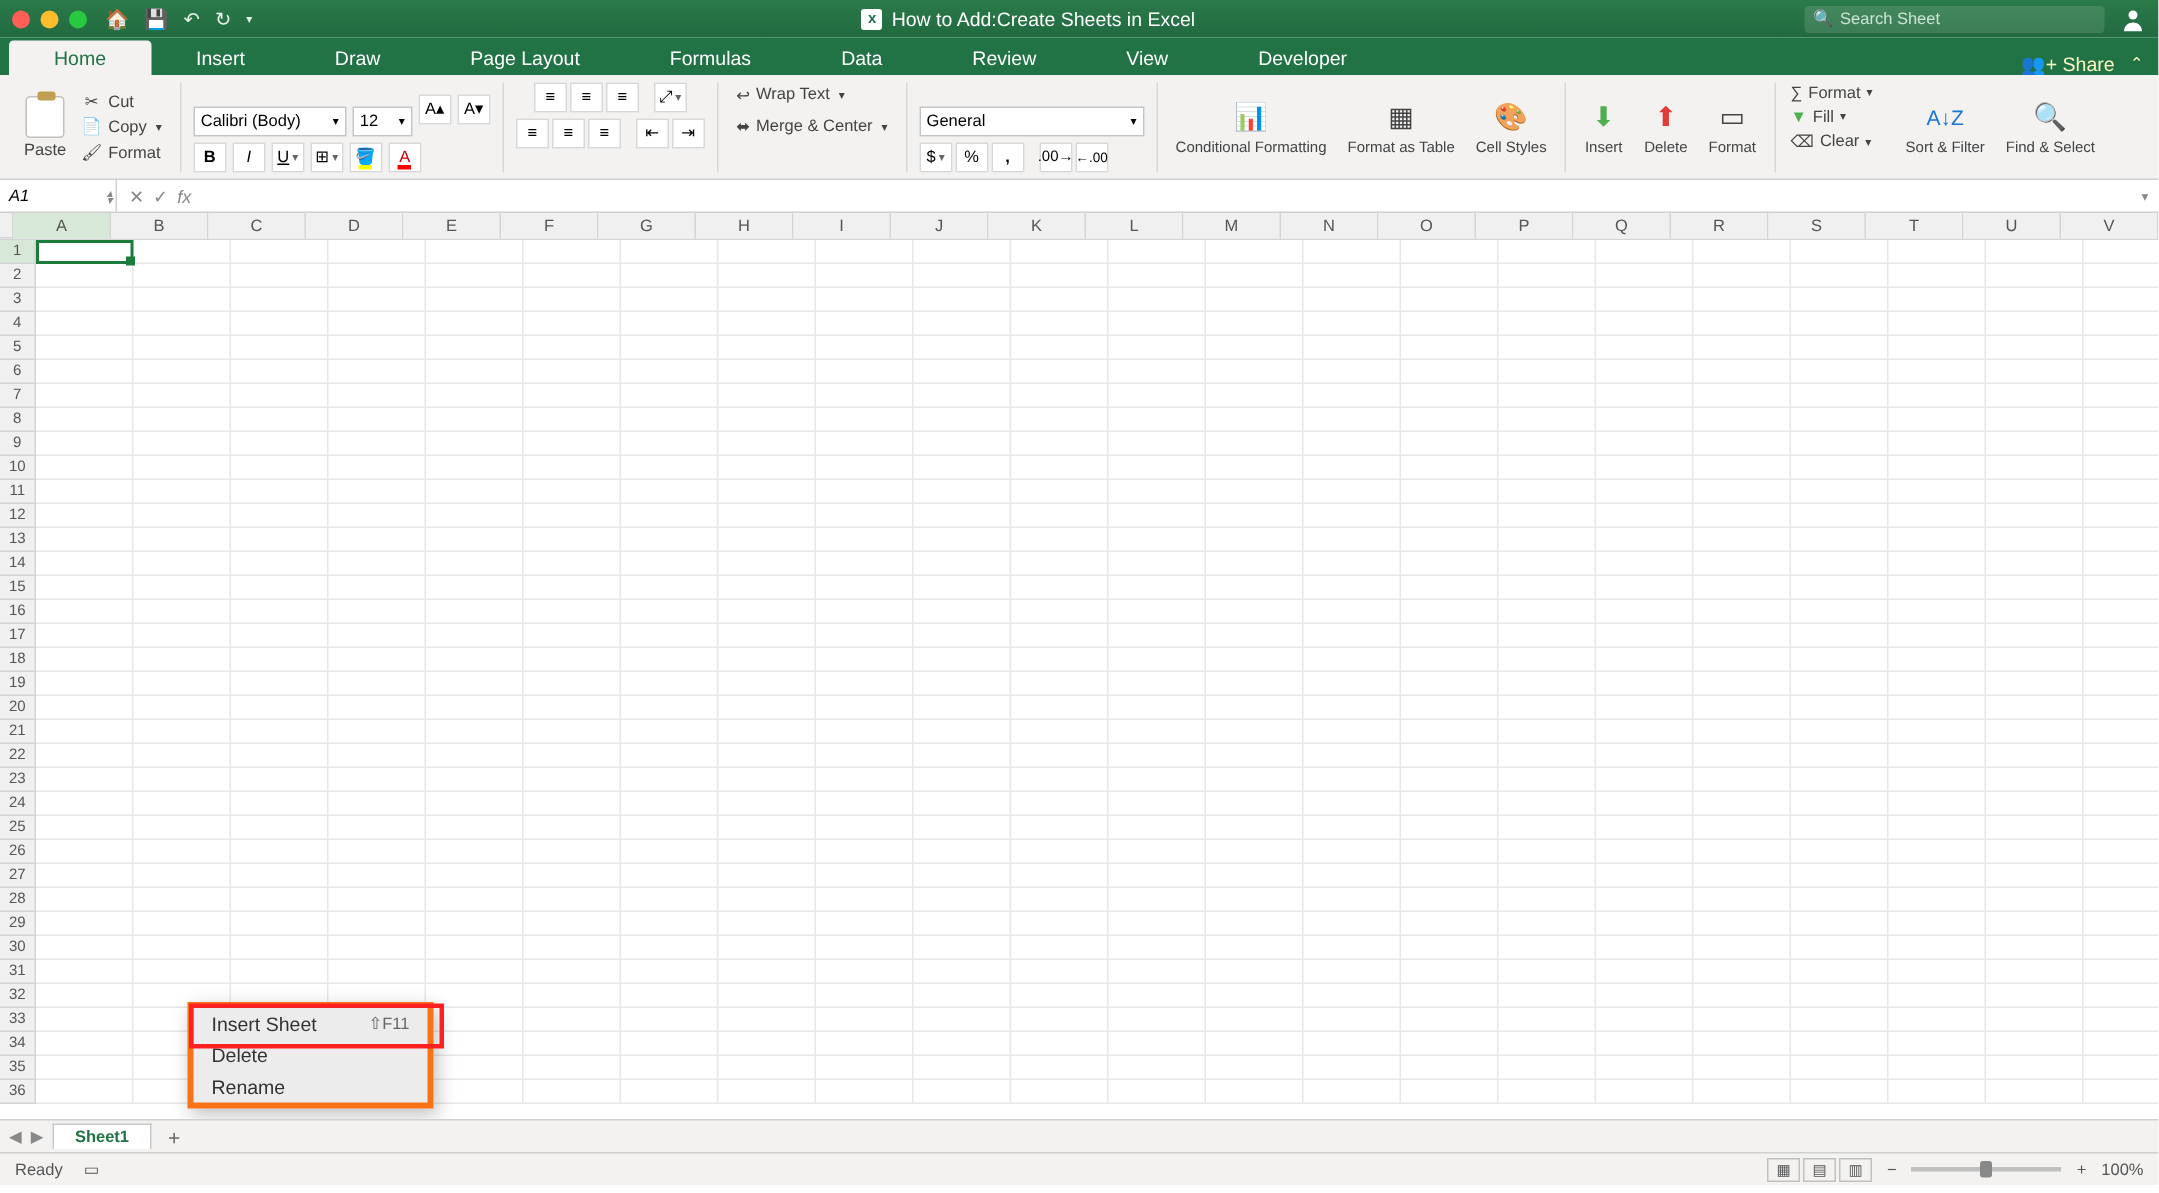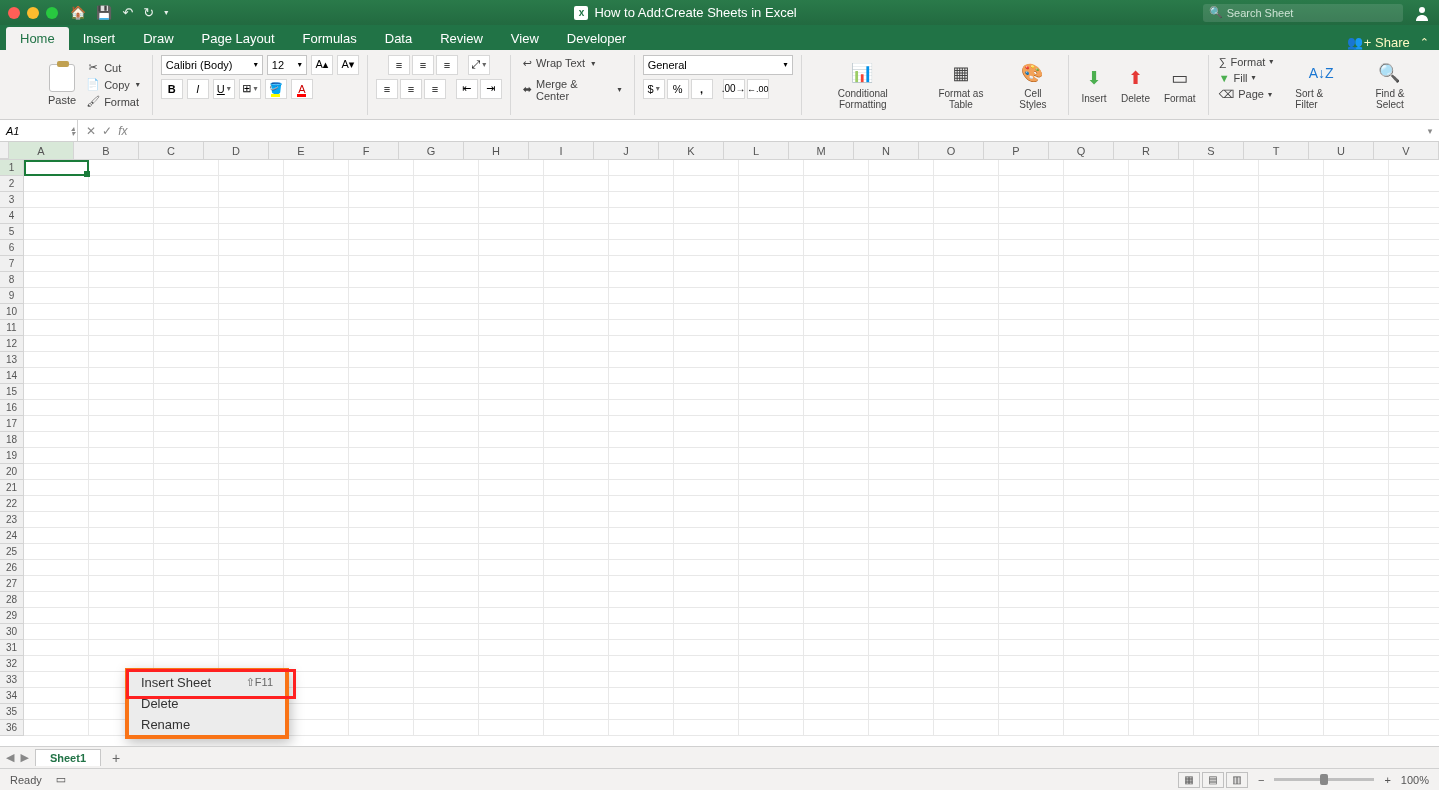--- a/index.html
+++ b/index.html
@@ -12,38 +12,38 @@
 .tl.r { background: #ff5f57; } .tl.y { background: #febc2e; } .tl.g { background: #28c840; }
 .tb-icons { display: flex; gap: 10px; align-items: center; color: #e8f0ea; }
 .tb-icons span { cursor: pointer; font-size: 13px; }
 .title-center { flex: 1; text-align: center; font-size: 13px; display: flex; align-items: center; justify-content: center; gap: 6px; }
 .title-center .xicon { width: 14px; height: 14px; background: #fff; color: #217346; font-weight: bold; font-size: 10px; display: inline-flex; align-items: center; justify-content: center; border-radius: 2px; }
 .search-box { width: 200px; height: 18px; background: rgba(255,255,255,0.12); border-radius: 3px; display: flex; align-items: center; padding: 0 6px; color: #cde3d4; font-size: 11px; gap: 4px; }
 .user-icon { width: 18px; height: 18px; margin-left: 10px; display: flex; align-items: center; justify-content: center; }
 
 
 .ribbon-tabs { height: 25px; background: #217346; display: flex; align-items: flex-end; padding-left: 6px; }
-.ribbon-tabs .tab { padding: 4px 14px 4px; color: #fff; font-size: 13px; cursor: pointer; }
+.ribbon-tabs .tab { padding: 4px 30px 4px; color: #fff; font-size: 13px; cursor: pointer; }
 .ribbon-tabs .tab.active { background: #f3f2f1; color: #217346; border-radius: 3px 3px 0 0; }
 .ribbon-right { margin-left: auto; display: flex; align-items: center; color: #fef9c3; padding-right: 10px; gap: 10px; font-size: 13px; }
 
 
 .ribbon { height: 70px; background: #f3f2f1; border-bottom: 1px solid #d0d0d0; display: flex; align-items: center; padding: 4px 8px; gap: 0; }
 .group { display: flex; align-items: center; height: 60px; padding: 0 8px; border-right: 1px solid #d8d8d8; gap: 6px; }
-.paste-block { display: flex; flex-direction: column; align-items: center; gap: 2px; margin-left: 32px; }
+.paste-block { display: flex; flex-direction: column; align-items: center; gap: 2px; }
 .paste-icon { width: 26px; height: 28px; background: #fff; border: 1px solid #c0c0c0; border-radius: 3px; position: relative; }
 .paste-icon::before { content: ""; position: absolute; top: -4px; left: 7px; width: 12px; height: 6px; background: #c0a050; border-radius: 2px; }
 .small-label { font-size: 11px; color: #444; }
 .cut-copy { display: flex; flex-direction: column; gap: 2px; font-size: 11px; color: #444; }
 .cut-copy div { display: flex; align-items: center; gap: 4px; padding: 1px 4px; cursor: pointer; }
 .cut-copy .ic { width: 14px; text-align: center; }
 
 .font-group { flex-direction: column; gap: 4px; align-items: flex-start; }
 .font-row { display: flex; gap: 4px; align-items: center; }
-.combo { height: 20px; border: 1px solid #c4c4c4; background: #fff; display: flex; align-items: center; padding: 0 4px; font-size: 11px; gap: 4px; }
+.combo { height: 20px; border: 1px solid #c4c4c4; background: #fff; display: flex; align-items: center; padding: 0 4px; font-size: 11px; gap: 4px; margin-top: 16px; }
 .combo.font { width: 102px; } .combo.size { width: 40px; }
 .btn { width: 22px; height: 20px; border: 1px solid #d8d8d8; background: #fff; display: flex; align-items: center; justify-content: center; font-size: 11px; cursor: pointer; }
 .dd::after { content: "▾"; font-size: 8px; margin-left: 2px; color: #666; }
 .color-bar { position: relative; }
 .color-bar::after { content: ""; position: absolute; bottom: 1px; left: 3px; right: 6px; height: 3px; background: #ffff00; }
 .color-bar.red::after { background: #ff0000; }
 
 .align-group { flex-direction: column; gap: 4px; }
 .align-row { display: flex; gap: 2px; }
 
@@ -294,21 +294,21 @@
         <span>Format</span>
         <span style="font-size:8px">▾</span>
       </div>
     <div>
         <span style="color:#4caf50">▼</span>
         <span>Fill</span>
         <span style="font-size:8px">▾</span>
       </div>
     <div>
         <span>⌫</span>
-        <span>Page</span>
+        <span>Clear</span>
         <span style="font-size:8px">▾</span>
       </div>
   </div>
 
   <div class="group" style="border-right:none">
     <div class="big-btn">
       <div class="big-icon" style="font-size:14px;color:#1976d2">A↓Z</div>
       <div style="text-align:left;line-height:11px">Sort &amp; Filter</div>
     </div>
     <div class="big-btn">

